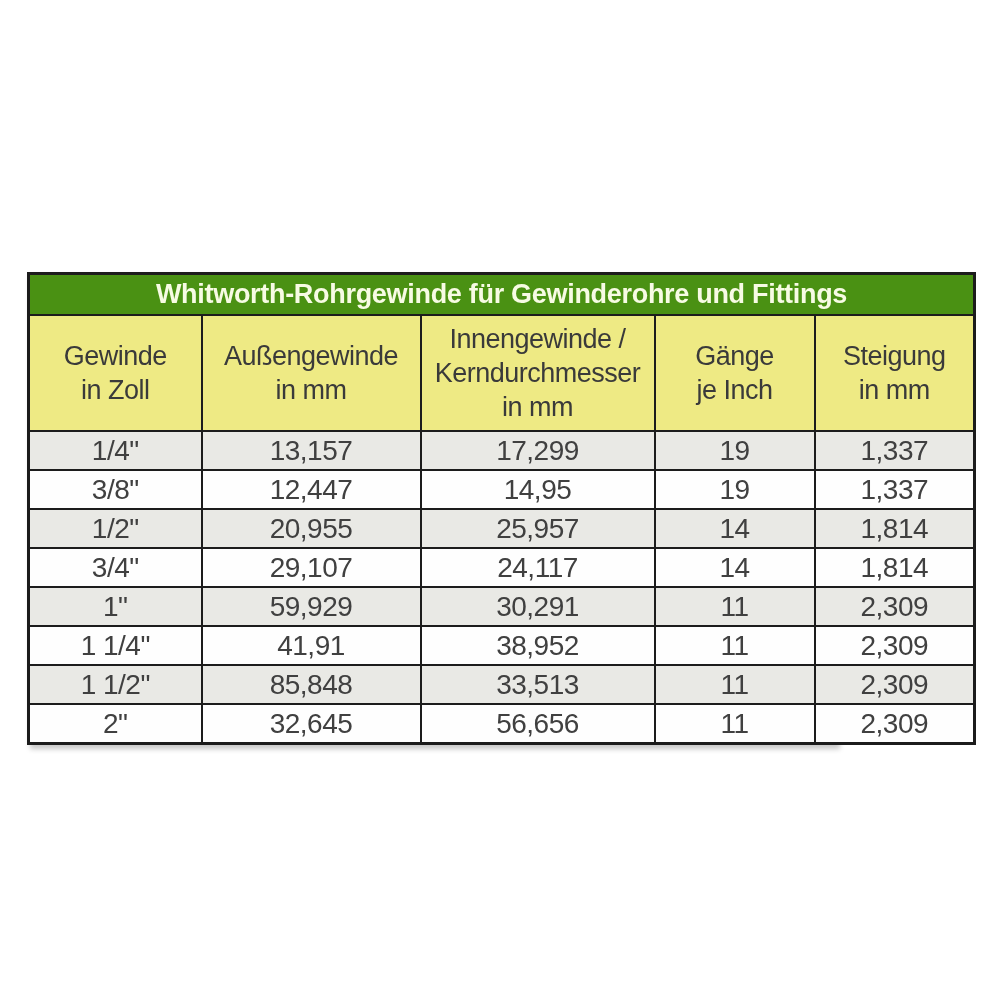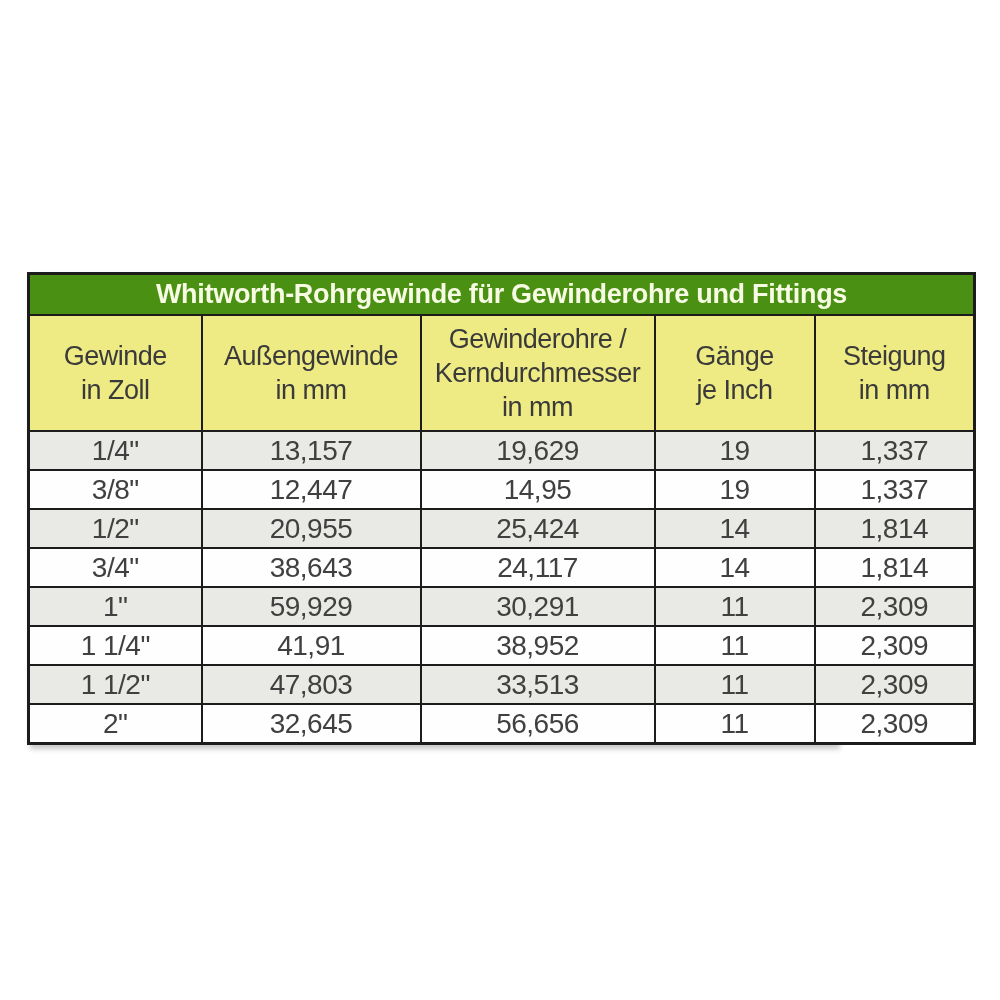--- a/index.html
+++ b/index.html
@@ -77,73 +77,73 @@
     </colgroup>
     <tbody>
       <tr>
         <td class="title-cell" colspan="5">Whitworth-Rohrgewinde für Gewinderohre und Fittings</td>
       </tr>
       <tr>
         <th class="header-cell">Gewinde
 in Zoll</th>
         <th class="header-cell">Außengewinde
 in mm</th>
-        <th class="header-cell">Gewinderohre /
+        <th class="header-cell">Innengewinde /
 Kerndurchmesser
 in mm</th>
         <th class="header-cell">Gänge
 je Inch</th>
         <th class="header-cell">Steigung
 in mm</th>
       </tr>
       <tr class="data-row striped">
         <td>1/4"</td>
         <td>13,157</td>
-        <td>19,629</td>
+        <td>17,299</td>
         <td>19</td>
         <td>1,337</td>
       </tr>
       <tr class="data-row plain">
         <td>3/8"</td>
         <td>12,447</td>
         <td>14,95</td>
         <td>19</td>
         <td>1,337</td>
       </tr>
       <tr class="data-row striped">
         <td>1/2"</td>
         <td>20,955</td>
-        <td>25,424</td>
+        <td>25,957</td>
         <td>14</td>
         <td>1,814</td>
       </tr>
       <tr class="data-row plain">
         <td>3/4"</td>
-        <td>38,643</td>
+        <td>29,107</td>
         <td>24,117</td>
         <td>14</td>
         <td>1,814</td>
       </tr>
       <tr class="data-row striped">
         <td>1"</td>
         <td>59,929</td>
         <td>30,291</td>
         <td>11</td>
         <td>2,309</td>
       </tr>
       <tr class="data-row plain">
         <td>1 1/4"</td>
         <td>41,91</td>
         <td>38,952</td>
         <td>11</td>
         <td>2,309</td>
       </tr>
       <tr class="data-row striped">
         <td>1 1/2"</td>
-        <td>47,803</td>
+        <td>85,848</td>
         <td>33,513</td>
         <td>11</td>
         <td>2,309</td>
       </tr>
       <tr class="data-row plain">
         <td>2"</td>
         <td>32,645</td>
         <td>56,656</td>
         <td>11</td>
         <td>2,309</td>

